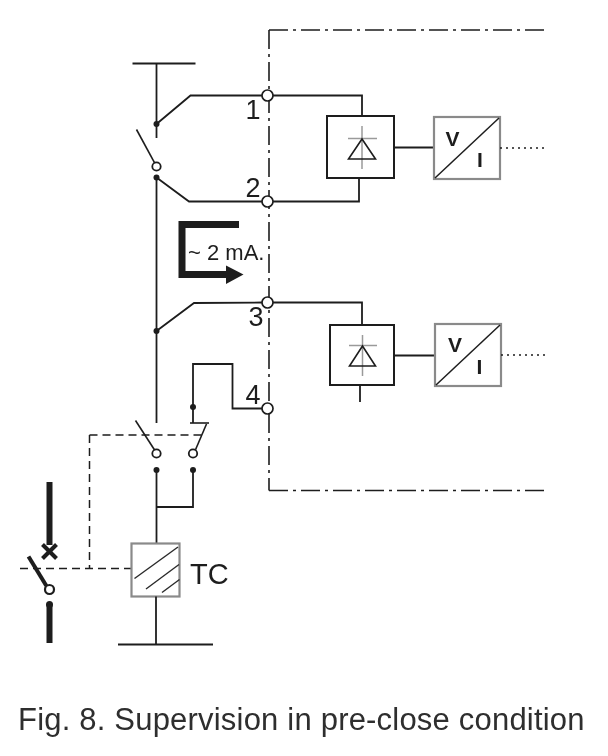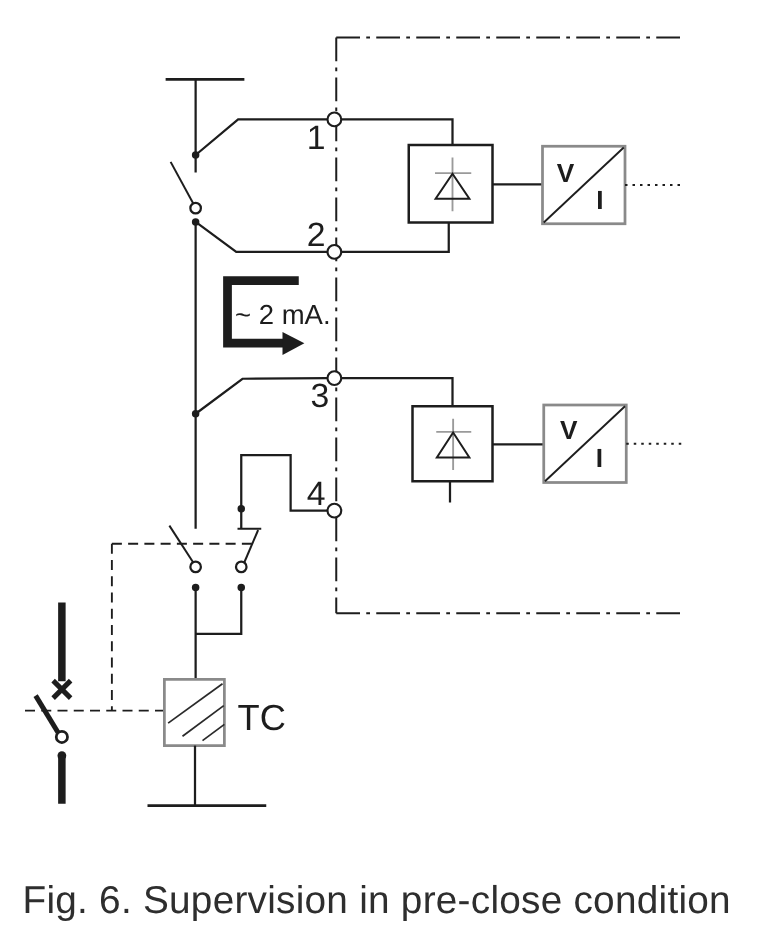--- a/index.html
+++ b/index.html
@@ -151,14 +151,14 @@
     <text class="tc" x="190" y="584">TC</text>
   </g>
 
   <g stroke="#1d1d1d">
     <line x1="156" y1="596.5" x2="156" y2="644.5" stroke-width="1.8"></line>
     <line x1="118" y1="644.5" x2="213" y2="644.5" stroke-width="2.2"></line>
   </g>
 
 </svg>
 
-<div class="caption">Fig. 6. Supervision in pre-close condition</div>
+<div class="caption">Fig. 8. Supervision in pre-close condition</div>
 </div>
 
 </body></html>

